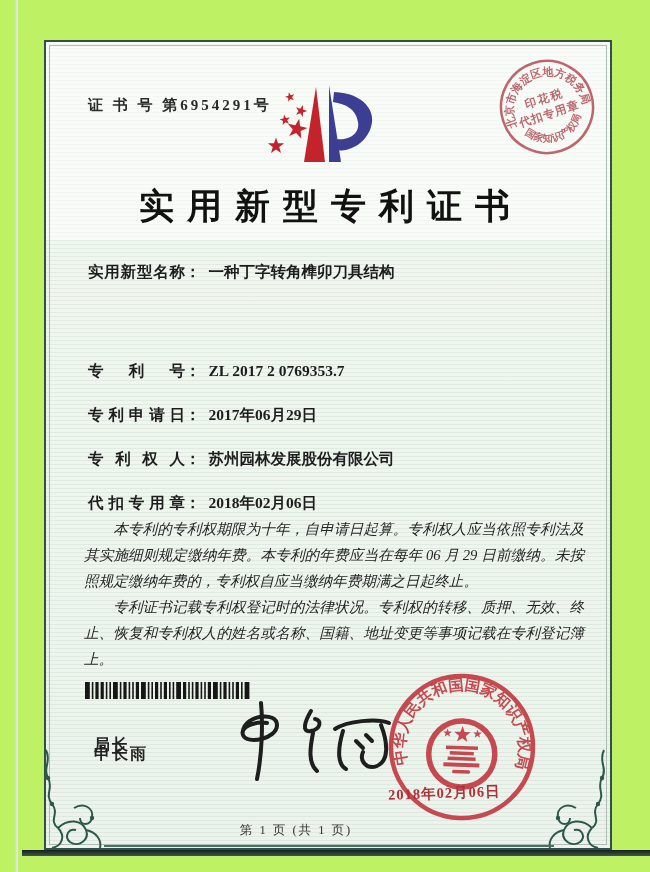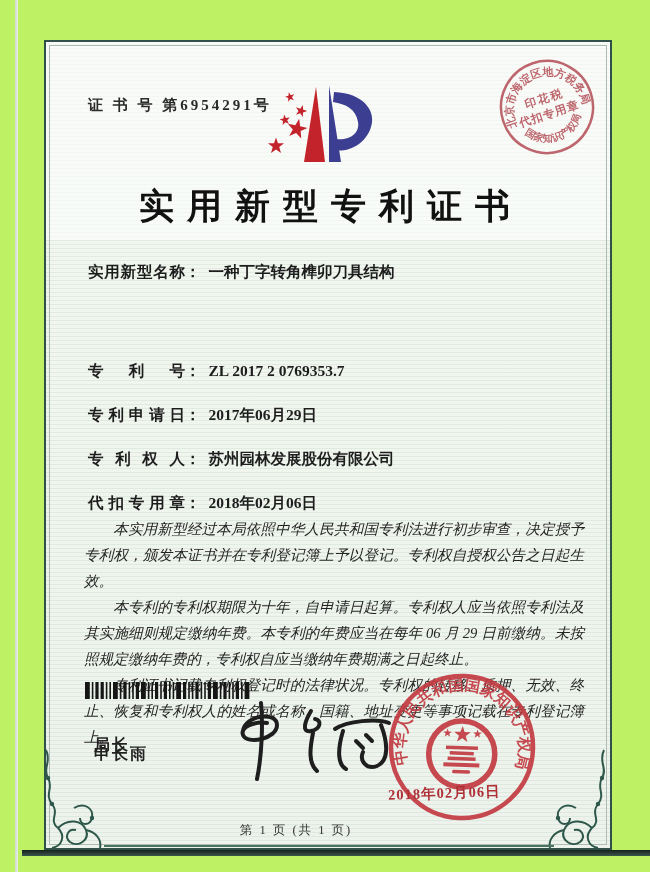--- a/index.html
+++ b/index.html
@@ -100,21 +100,20 @@
     <span class="flabel">专利申请日</span><span class="fcolon">：</span><span>2017年06月29日</span>
   </div>
   <div class="abs frow" style="top:449px">
     <span class="flabel">专利权人</span><span class="fcolon">：</span><span>苏州园林发展股份有限公司</span>
   </div>
   <div class="abs frow" style="top:493px">
     <span class="flabel">代扣专用章</span><span class="fcolon">：</span><span>2018年02月06日</span>
   </div>
 
   <div class="abs body-text">
-    <p>本实用新型经过本局依照中华人民共和国专利法进行初步审查，决定授予专利权，颁发本证书并在专利登记簿上予以登记。专利权自授权公告之日起生效。</p>
     <p>本专利的专利权期限为十年，自申请日起算。专利权人应当依照专利法及其实施细则规定缴纳年费。本专利的年费应当在每年 06 月 29 日前缴纳。未按照规定缴纳年费的，专利权自应当缴纳年费期满之日起终止。</p>
     <p>专利证书记载专利权登记时的法律状况。专利权的转移、质押、无效、终止、恢复和专利权人的姓名或名称、国籍、地址变更等事项记载在专利登记簿上。</p>
   </div>
 
   <svg class="abs barcode" width="166" height="17" viewBox="0 0 166 17">
       <rect x="0" y="0" width="4.800000000000001" height="17" fill="#161616"></rect>
       <rect x="6.800000000000001" y="0" width="1.6" height="17" fill="#161616"></rect>
       <rect x="10.4" y="0" width="3.2" height="17" fill="#161616"></rect>
       <rect x="15.600000000000001" y="0" width="3.2" height="17" fill="#161616"></rect>
       <rect x="20.8" y="0" width="1.6" height="17" fill="#161616"></rect>

